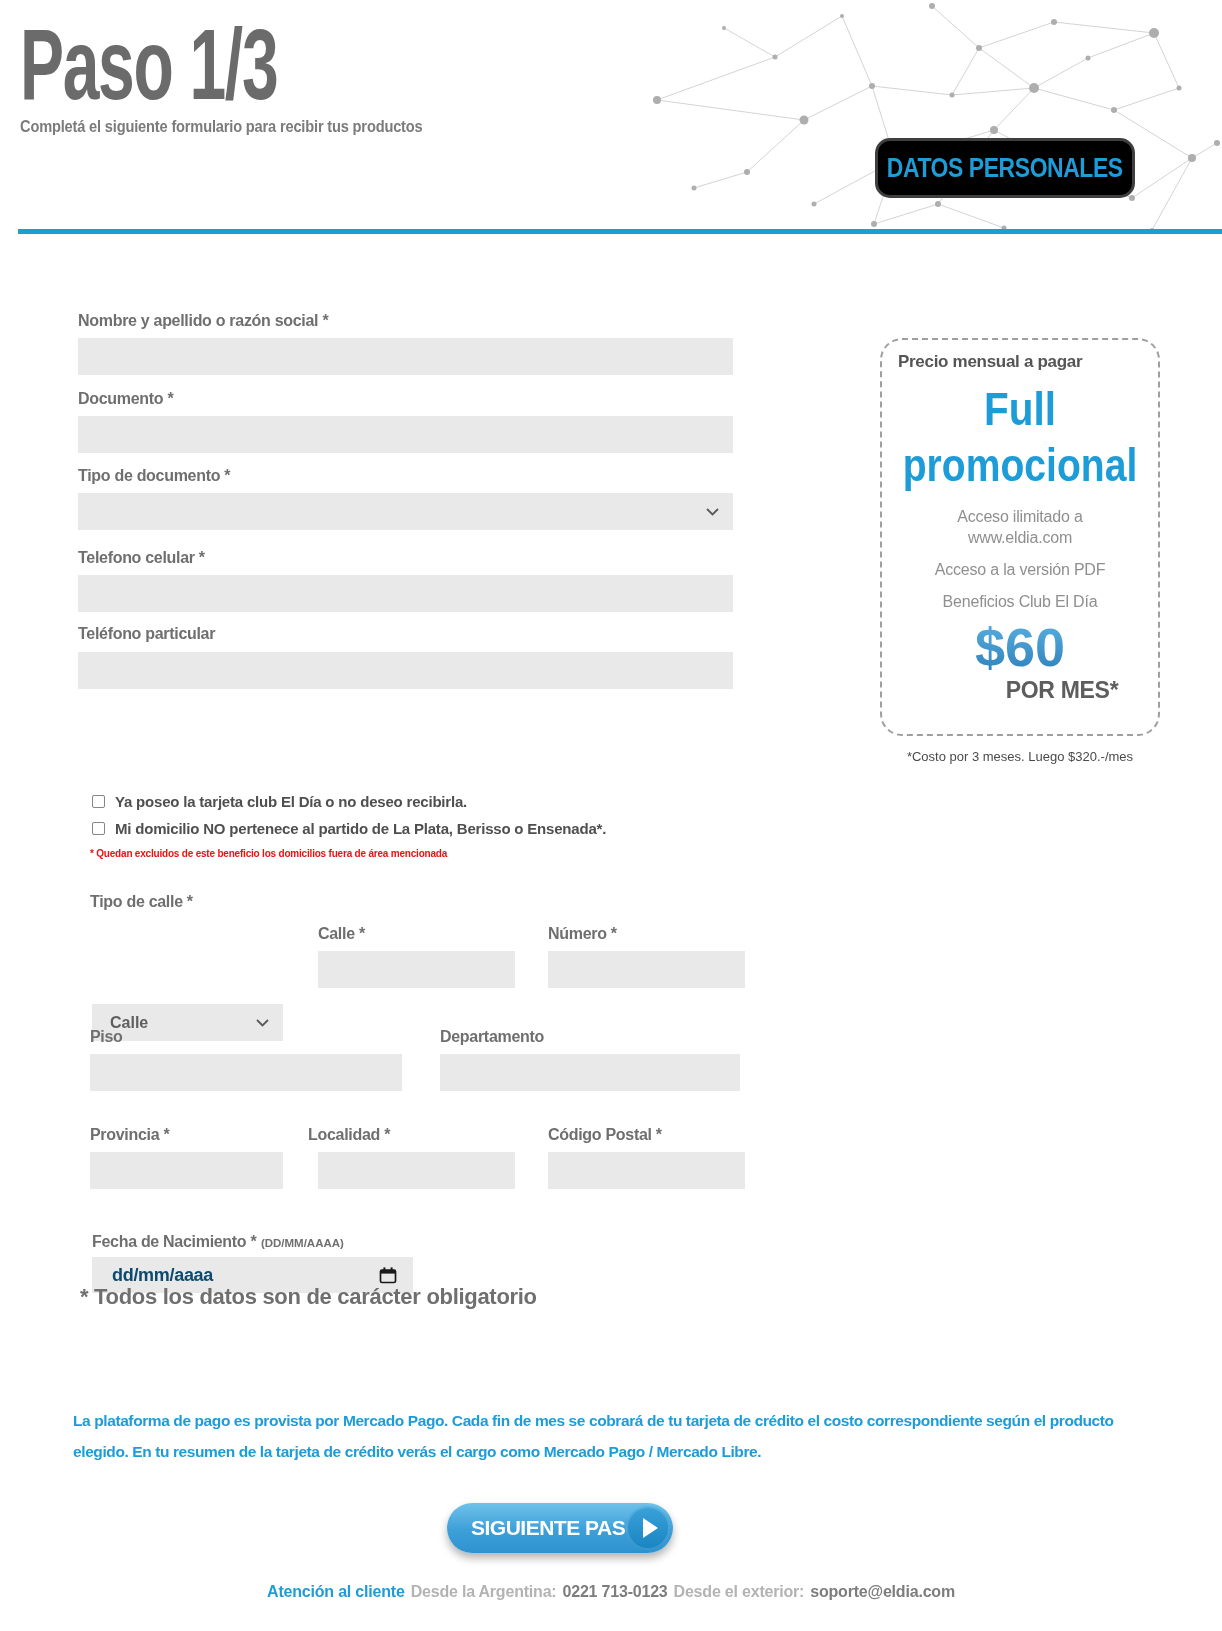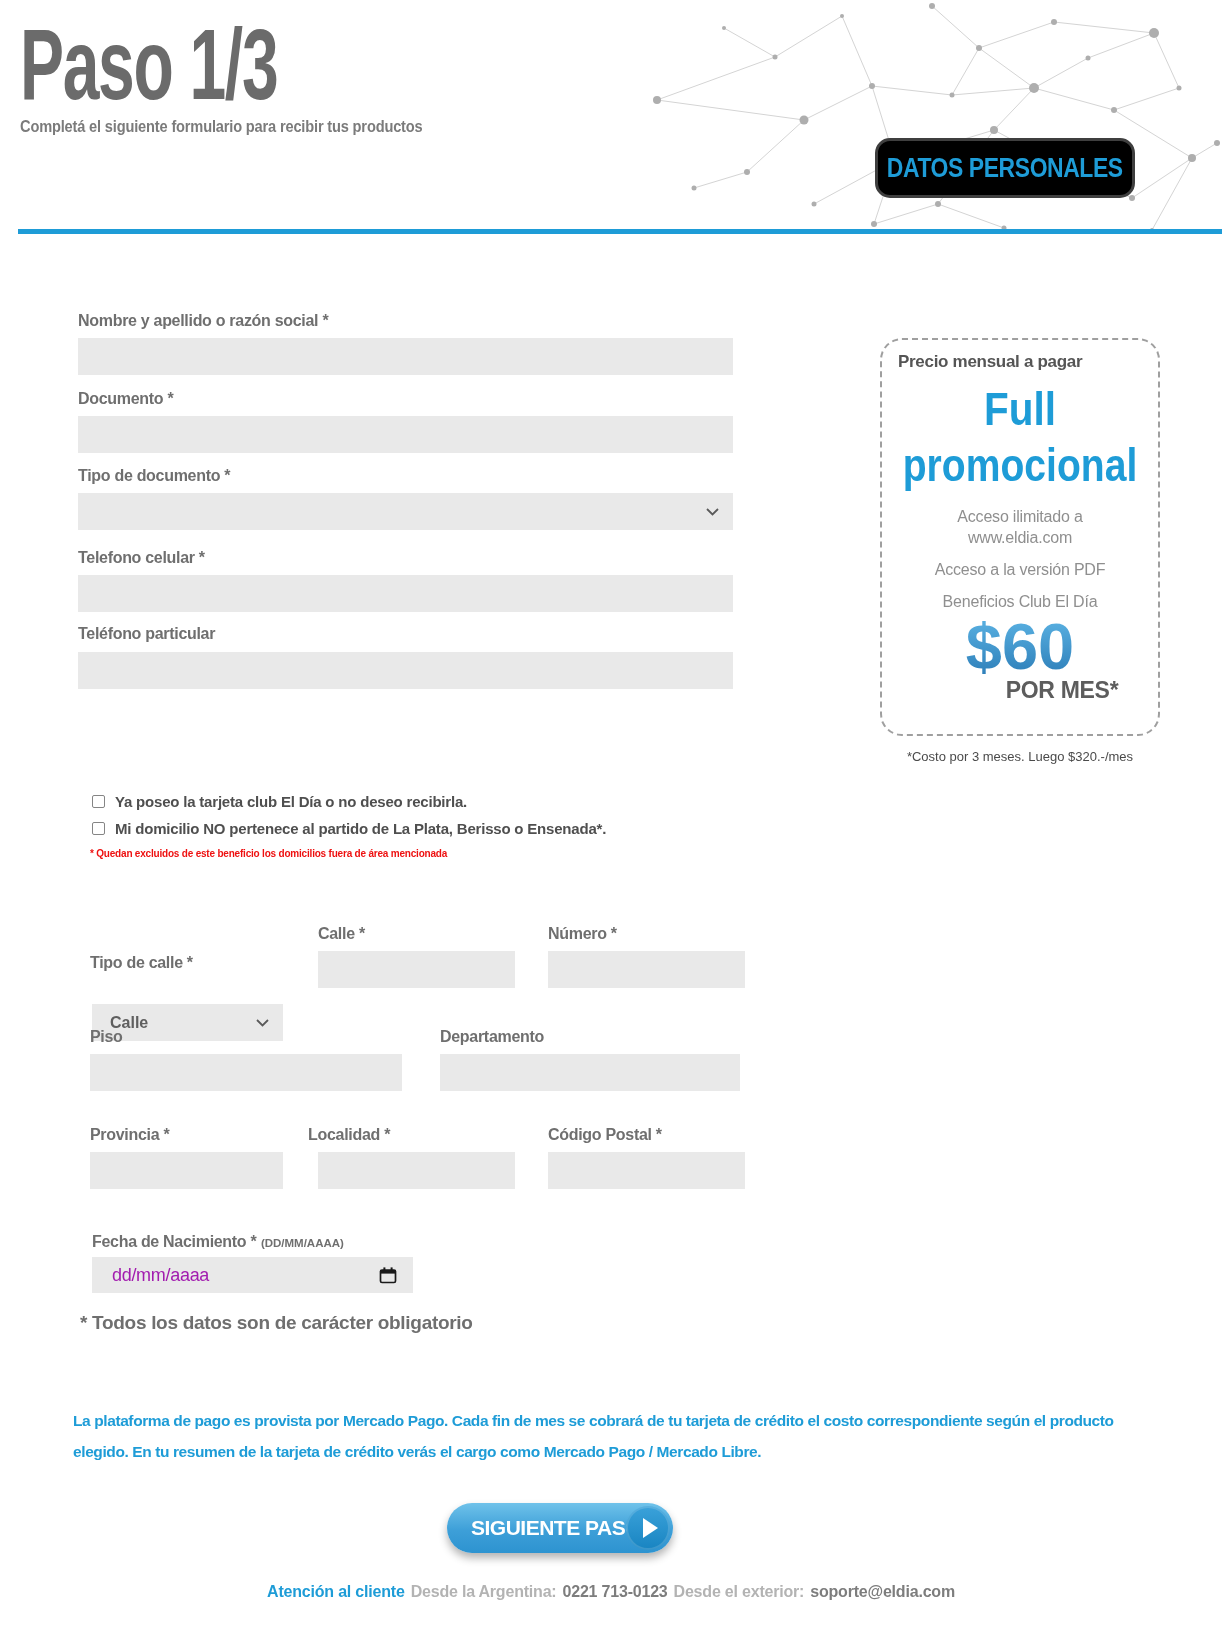--- a/index.html
+++ b/index.html
@@ -111,40 +111,40 @@
   <input class="tin" style="left: 78px; top: 652px; width: 655px;" type="text">
 
   <div class="plan">
     <div class="abs" style="left:16px;top:12px;font-weight:700;font-size:17px;color:#555;letter-spacing:-0.3px;">Precio mensual a pagar</div>
     <div class="ctr blue" style="top:42px;font-weight:700;font-size:46px;transform:scaleX(0.88);">Full</div>
     <div class="ctr blue" style="top:98px;font-weight:700;font-size:46px;transform:scaleX(0.85);">promocional</div>
     <div class="ctr" style="top:168px;font-size:16px;color:#8f8f8f;letter-spacing:-0.2px;">Acceso ilimitado a</div>
     <div class="ctr" style="top:189px;font-size:16px;color:#8f8f8f;letter-spacing:-0.2px;">www.eldia.com</div>
     <div class="ctr" style="top:221px;font-size:16px;color:#8f8f8f;letter-spacing:-0.2px;">Acceso a la versión PDF</div>
     <div class="ctr" style="top:253px;font-size:16px;color:#8f8f8f;letter-spacing:-0.2px;">Beneficios Club El Día</div>
-    <div class="ctr" style="top:278px;font-weight:700;font-size:65px;line-height:58px;
+    <div class="ctr" style="top:278px;font-weight:700;font-size:54px;line-height:58px;
          background:linear-gradient(180deg,#5ab1e2 0%,#2e7fb9 100%);-webkit-background-clip:text;
          background-clip:text;color:transparent;">$60</div>
     <div class="ctr" style="top:337px;font-weight:700;font-size:23px;color:#5d5d5d;letter-spacing:-0.3px;padding-left:42px;">POR MES*</div>
   </div>
   <div class="abs" style="left:880px;top:749px;width:280px;text-align:center;font-size:13px;color:#4a4a4a;">*Costo por 3 meses. Luego $320.-/mes</div>
 
 
   <div class="cbrow" style="left:92px;top:793px;">
     <input type="checkbox" style="">
     <span>Ya poseo la tarjeta club El Día o no deseo recibirla.</span>
   </div>
   <div class="cbrow" style="left:92px;top:820px;">
     <input type="checkbox" style="">
     <span>Mi domicilio NO pertenece al partido de La Plata, Berisso o Ensenada*.</span>
   </div>
 
   <div class="abs" style="left:90px;top:848px;font-weight:700;font-size:10px;color:#ee1111;letter-spacing:-0.2px;white-space:nowrap;">* Quedan excluidos de este beneficio los domicilios fuera de área mencionada</div>
 
-  <div class="abs lbl" style="left:90px;top:954px;">Tipo de calle *</div>
+  <div class="abs lbl" style="left:90px;top:893px;">Tipo de calle *</div>
   <div class="sel" style="left:92px;top:1004px;width:191px;">
     <span class="val">Calle</span>
     <svg width="13" height="8" viewBox="0 0 13 8">
       <polyline points="1,1 6.5,6.5 12,1" fill="none" stroke="#5a5a5a" stroke-width="1.8"></polyline>
       </svg>
   </div>
 
   <div class="abs lbl" style="left:318px;top:925px;">Calle *</div>
   <input class="tin" style="left: 318px; top: 951px; width: 197px;" type="text">
 
@@ -165,30 +165,30 @@
 
   <div class="abs lbl" style="left:548px;top:1126px;">Código Postal *</div>
   <input class="tin" style="left: 548px; top: 1152px; width: 197px;" type="text">
 
   <div class="abs" style="left:92px;top:1233px;white-space:nowrap;">
     <span class="lbl">Fecha de Nacimiento *</span>
     <span style="font-weight:700;font-size:11.5px;color:#6f6f6f;">(DD/MM/AAAA)</span>
   </div>
   <div class="abs" style="left:92px;top:1257px;width:321px;height:36px;background:#e9e9e9;display:flex;
        align-items:center;justify-content:space-between;padding:0 16px 0 20px;box-sizing:border-box;cursor:pointer;">
-    <span style="font-weight:400;font-size:18px;color:#a21caf;letter-spacing:-0.3px;">dd/mm/aaaa</span>
+    <span style="font-weight:700;font-size:18px;color:#0c4a6e;letter-spacing:-0.3px;">dd/mm/aaaa</span>
     <svg width="18" height="17" viewBox="0 0 18 17">
       <rect x="1.5" y="3" width="15" height="12.5" rx="1.5" fill="none" stroke="#1a1a1a" stroke-width="1.7"></rect>
       <rect x="1.5" y="3" width="15" height="3.6" fill="#1a1a1a"></rect>
       <rect x="4.4" y="0.4" width="2" height="3.4" fill="#1a1a1a"></rect>
       <rect x="11.6" y="0.4" width="2" height="3.4" fill="#1a1a1a"></rect>
     </svg>
   </div>
 
-  <div class="abs" style="left:80px;top:1312px;font-weight:700;font-size:19px;color:#6f6f6f;letter-spacing:-0.3px;">* Todos los datos son de carácter obligatorio</div>
+  <div class="abs" style="left:80px;top:1284px;font-weight:700;font-size:22px;color:#6f6f6f;letter-spacing:-0.3px;">* Todos los datos son de carácter obligatorio</div>
 
   <div class="abs blue" style="left:73px;top:1405px;width:1090px;font-weight:700;font-size:15.5px;
        letter-spacing:-0.4px;line-height:31px;">La plataforma de pago es provista por Mercado Pago. Cada fin de mes se cobrará de tu tarjeta de crédito el costo correspondiente según el producto elegido. En tu resumen de la tarjeta de crédito verás el cargo como Mercado Pago / Mercado Libre.</div>
 
   <button class="btn">
     <span class="t">SIGUIENTE PASO</span>
     <span class="circ">
         <span class="tri"></span>
       </span>
   </button>

